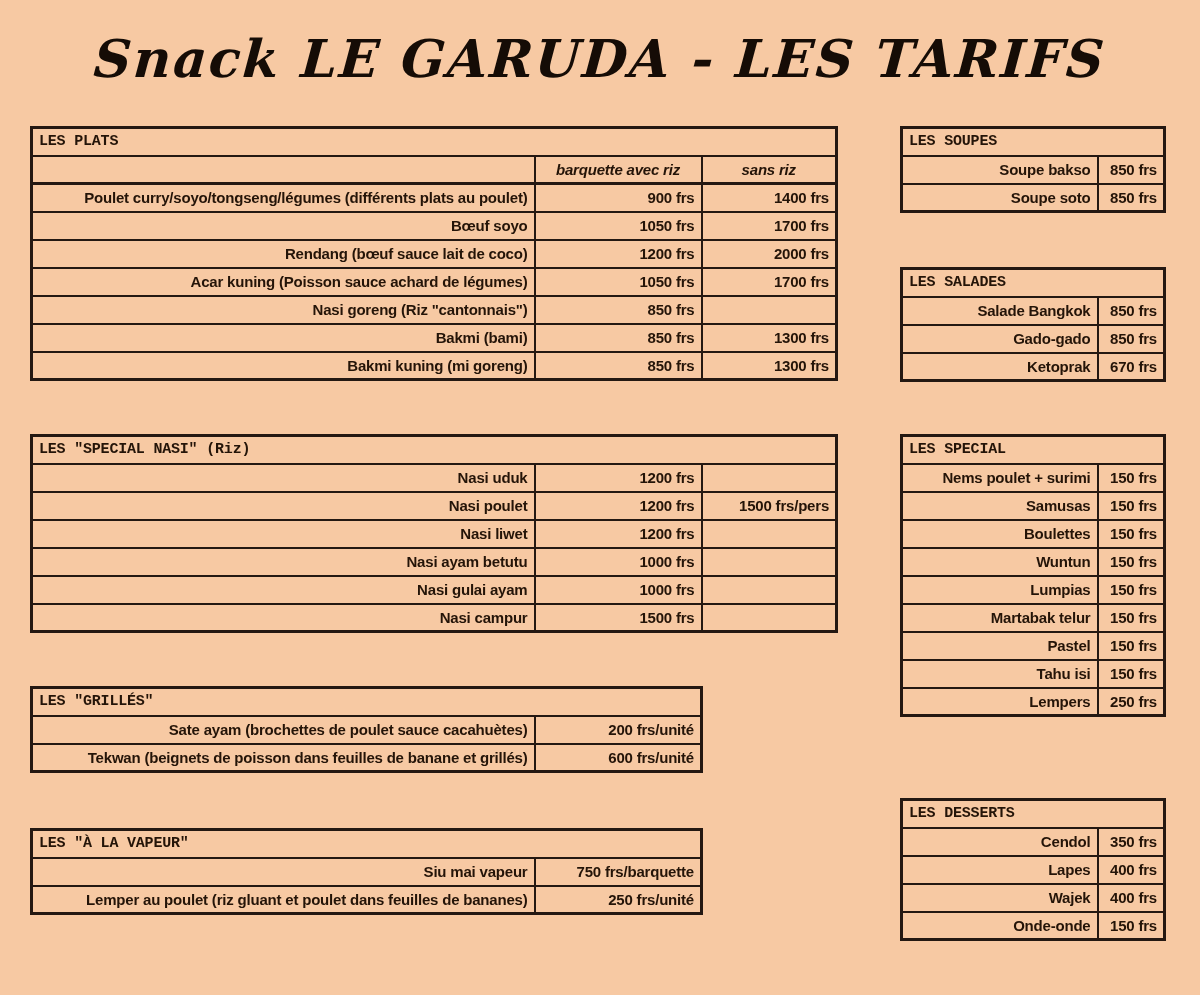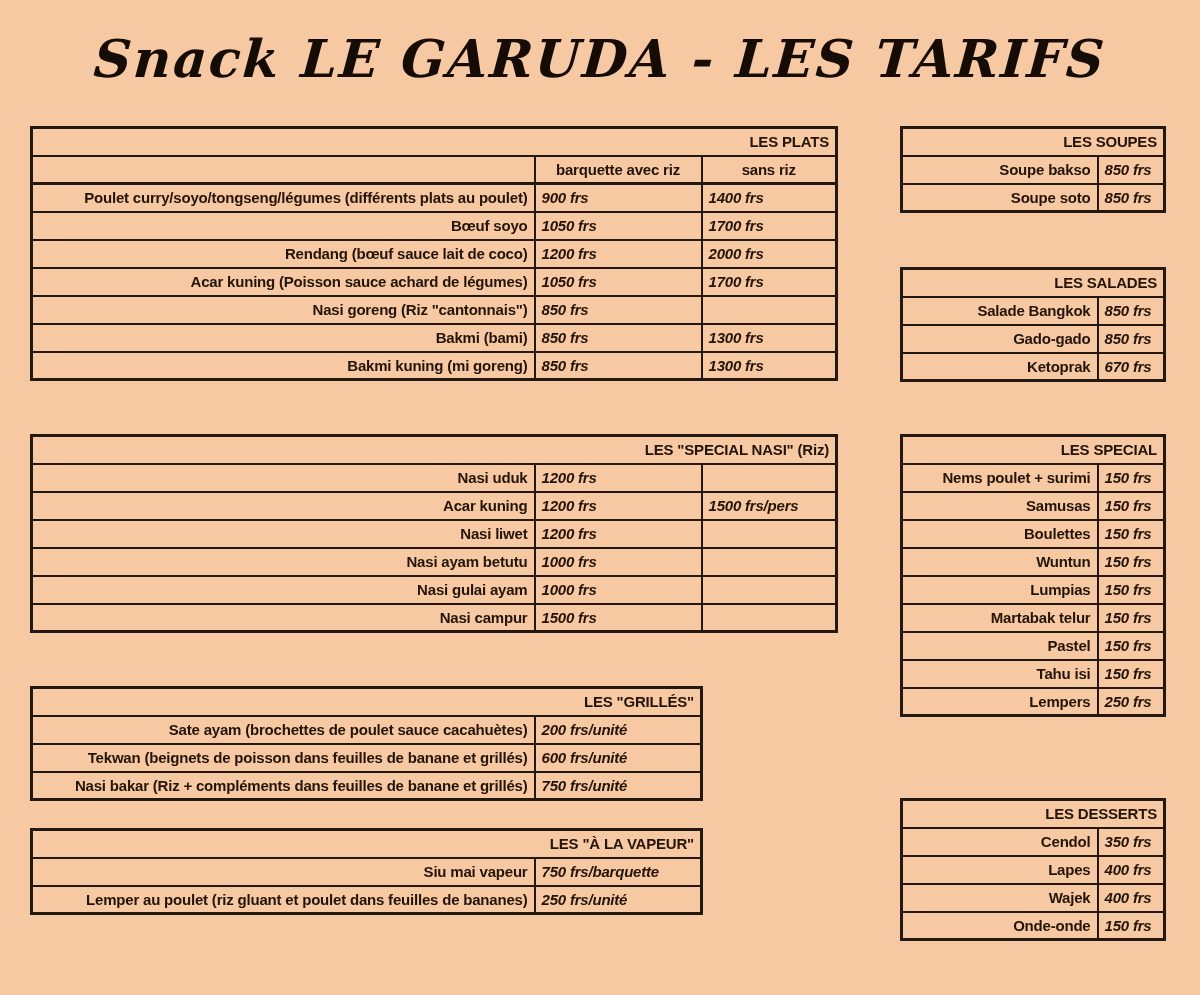--- a/index.html
+++ b/index.html
@@ -37,29 +37,30 @@
     height:28px;
     padding:0 6px;
     font-weight:bold;
     font-size:15px;
     letter-spacing:-0.2px;
     white-space:nowrap;
     overflow:hidden;
     color:#241408;
   }
   th.tbl-title {
-    text-align:right;
+    text-align:left;
     font-size:17px;
     letter-spacing:0.2px;
     border-bottom-width:3px;
+    font-family:Liberation Mono, monospace;
   }
   table.t-plats th.tbl-title { border-bottom-width:2px; }
-  tr.colhead th { text-align:center; border-bottom-width:3px; }
+  tr.colhead th { text-align:center; border-bottom-width:3px;font-style:italic; }
   td.item  { text-align:right; }
-  td.price { text-align:left;font-style:italic; }
+  td.price { text-align:right; }
 
   
   .t-plats   { left:30px;  top:126px; width:805px; }
   .t-nasi    { left:30px;  top:434px; width:805px; }
   .t-grilles { left:30px;  top:686px; width:670px; }
   .t-vapeur  { left:30px;  top:828px; width:670px; }
   .t-soupes  { left:900px; top:126px; width:263px; }
   .t-salades { left:900px; top:267px; width:263px; }
   .t-fritures{ left:900px; top:434px; width:263px; }
   .t-desserts{ left:900px; top:798px; width:263px; }
@@ -141,21 +142,21 @@
       <th class="tbl-title" colspan="3">LES "SPECIAL NASI"  (Riz)</th>
     </tr>
   </thead>
   <tbody>
       <tr>
         <td class="item">Nasi uduk</td>
         <td class="price">1200 frs</td>
         <td class="price"></td>
       </tr>
       <tr>
-        <td class="item">Acar kuning</td>
+        <td class="item">Nasi poulet</td>
         <td class="price">1200 frs</td>
         <td class="price">1500 frs/pers</td>
       </tr>
       <tr>
         <td class="item">Nasi liwet</td>
         <td class="price">1200 frs</td>
         <td class="price"></td>
       </tr>
       <tr>
         <td class="item">Nasi ayam betutu</td>
@@ -187,24 +188,20 @@
   </thead>
   <tbody>
       <tr>
         <td class="item">Sate ayam  (brochettes de poulet sauce cacahuètes)</td>
         <td class="price">200 frs/unité</td>
       </tr>
       <tr>
         <td class="item">Tekwan (beignets de poisson dans feuilles de banane et grillés)</td>
         <td class="price">600 frs/unité</td>
       </tr>
-      <tr>
-        <td class="item">Nasi bakar (Riz + compléments dans feuilles de banane et grillés)</td>
-        <td class="price">750 frs/unité</td>
-      </tr>
     </tbody>
 </table>
 
 <table class="menu t-vapeur">
   <colgroup>
       <col class="c-item-wide">
       <col class="c-price-mid">
     </colgroup>
   <thead>
     <tr>

